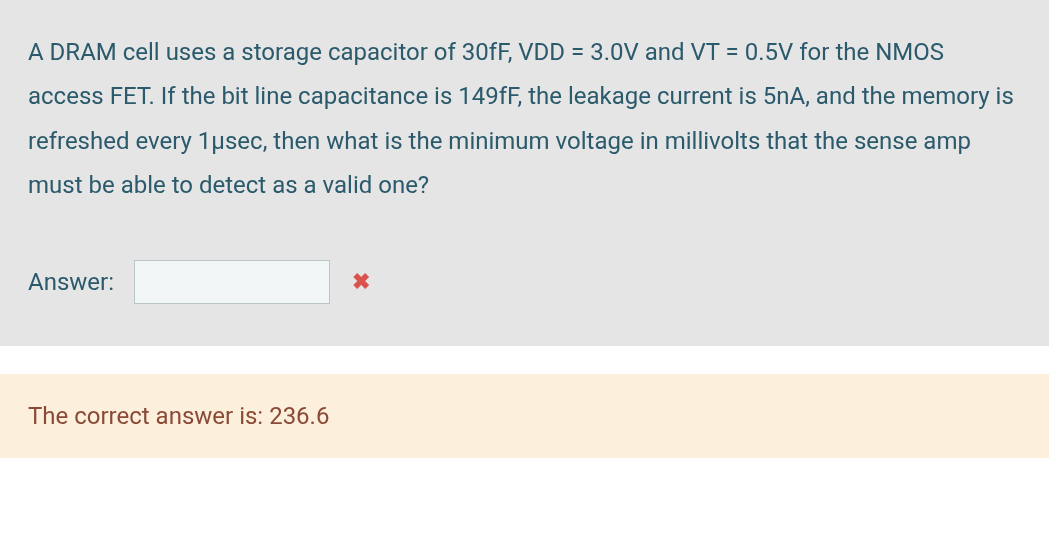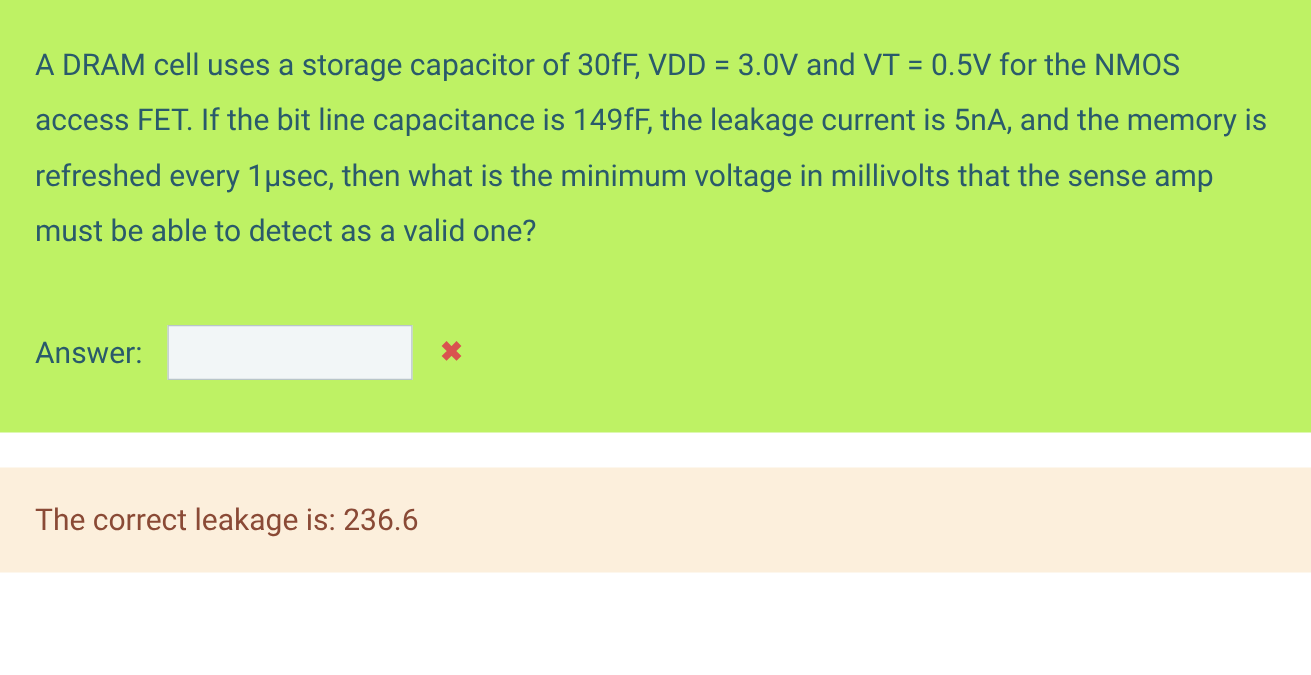--- a/index.html
+++ b/index.html
@@ -7,21 +7,21 @@
       padding: 0;
       box-sizing: border-box;
     }
     body {
       font-family: -apple-system, BlinkMacSystemFont, "Segoe UI", Roboto, Helvetica, Arial, sans-serif;
       width: 1049px;
       height: 540px;
       background: #ffffff;
     }
     .question-block {
-      background: #bef264;
+      background: #e5e5e5;
       padding: 30px 28px 42px 28px;
     }
     .question-text {
       font-size: 24px;
       line-height: 1.85;
       color: #2a5a6b;
       font-weight: 400;
     }
     .answer-row {
       display: flex;
@@ -65,15 +65,15 @@
   <p class="question-text">A DRAM cell uses a storage capacitor of 30fF, VDD = 3.0V and VT = 0.5V for the NMOS access FET. If the bit line capacitance is 149fF, the leakage current is 5nA, and the memory is refreshed every 1µsec, then what is the minimum voltage in millivolts that the sense amp must be able to detect as a valid one?</p>
   <div class="answer-row">
     <span class="answer-label">Answer:</span>
     <input type="text" class="answer-input" value="" style="">
     <span class="cross-icon">✖</span>
   </div>
 </div>
 
 <div class="correct-block">
   <p class="correct-text">
-    <span>The correct leakage is: </span><span>236.6</span>
+    <span>The correct answer is: </span><span>236.6</span>
   </p>
 </div>
 
 </body></html>

